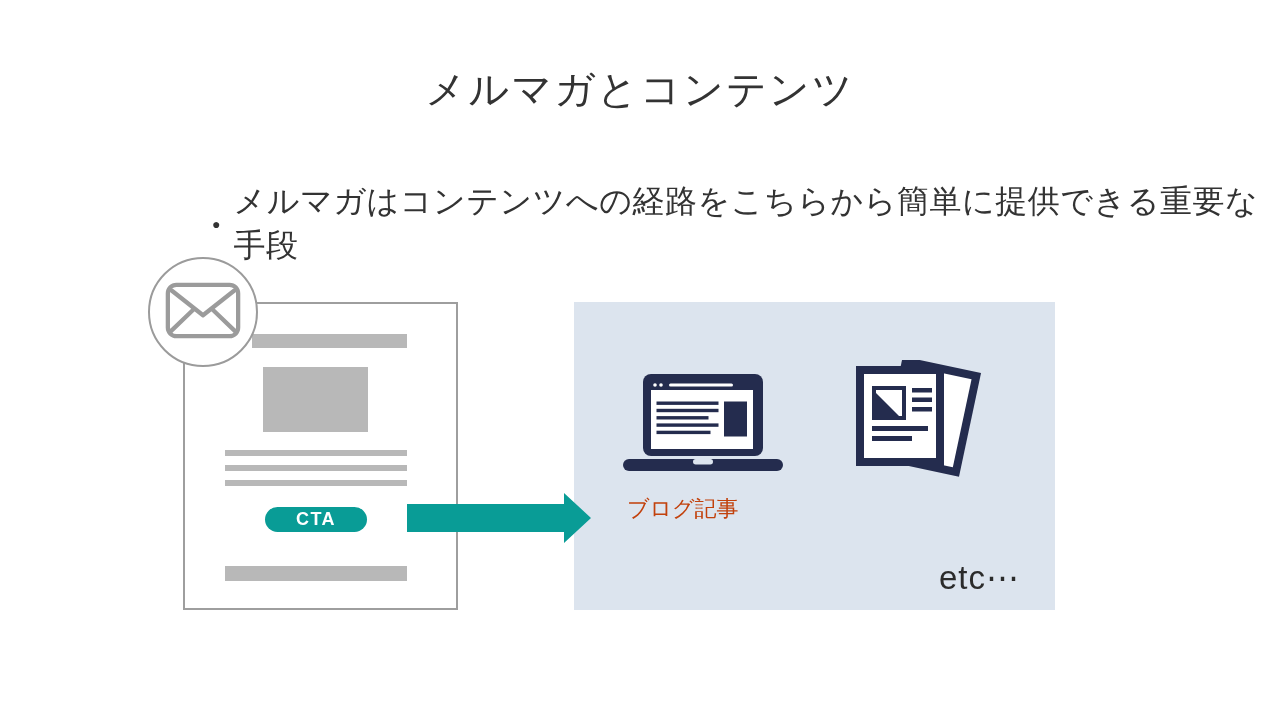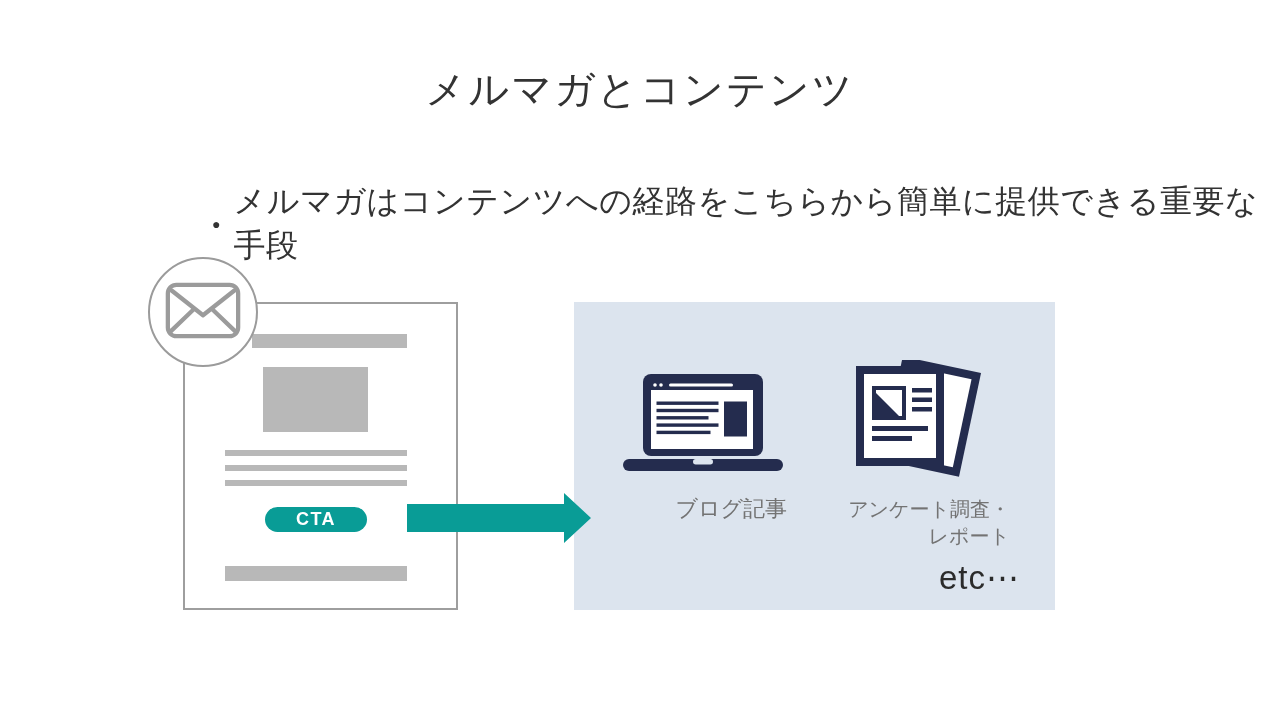--- a/index.html
+++ b/index.html
@@ -42,21 +42,21 @@
 
   
   .arrow{position:absolute;left:407px;top:492px;width:184px;height:52px;z-index:2;}
 
   
   .content-panel{
     position:absolute;left:574px;top:302px;width:481px;height:308px;background:#dce4ee;
   }
   .laptop-icon{position:absolute;left:49px;top:70px;width:160px;height:100px;}
   .docs-icon{position:absolute;left:274px;top:58px;width:140px;height:125px;}
-  .item-label{position:absolute;text-align:right;color:#737373;}
+  .item-label{position:absolute;text-align:left;color:#c2410c;}
   .label-blog{left:53px;top:192px;width:160px;font-size:22px;}
   .label-survey{left:256px;top:194px;width:180px;font-size:20px;line-height:27px;}
   .etc-label{position:absolute;right:35px;top:256px;font-size:33px;color:#2b2b2b;letter-spacing:1px;}
 </style>
 </head>
 <body>
 
 <div class="slide">
 
   <div class="title">メルマガとコンテンツ</div>
@@ -129,21 +129,17 @@
         <rect x="64" y="28" width="20" height="4.5" fill="#242c4e"></rect>
         <rect x="64" y="37.5" width="20" height="4.5" fill="#242c4e"></rect>
         <rect x="64" y="47" width="20" height="4.5" fill="#242c4e"></rect>
         <rect x="24" y="66" width="56" height="5" fill="#242c4e"></rect>
         <rect x="24" y="76" width="40" height="5" fill="#242c4e"></rect>
       </svg>
     </span>
 
     <div class="item-label label-blog">ブログ記事</div>
 
-    <div class="item-label label-survey">
-      <div>アンケート調査・</div>
-      <div>レポート</div>
-    </div>
 
     <div class="etc-label">etc⋯</div>
   </div>
 
 </div>
 
 </body></html>

